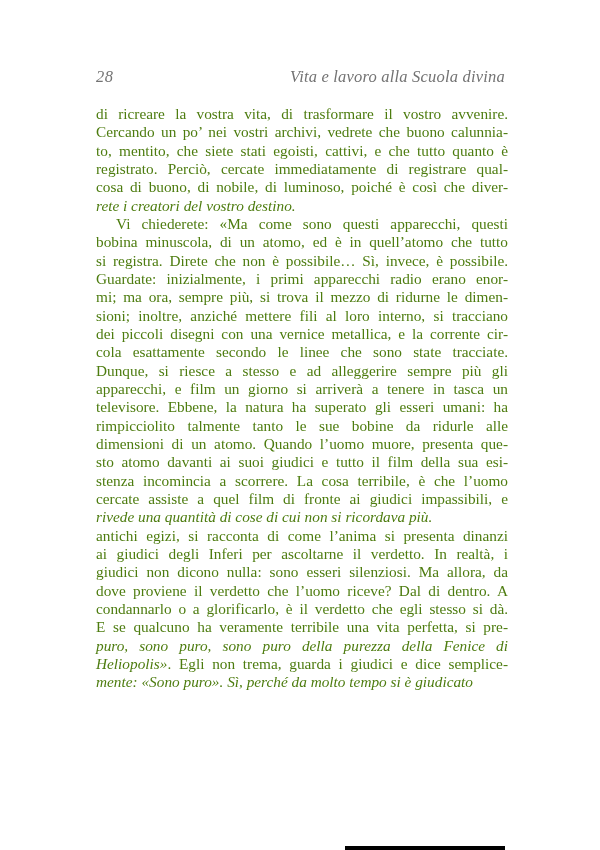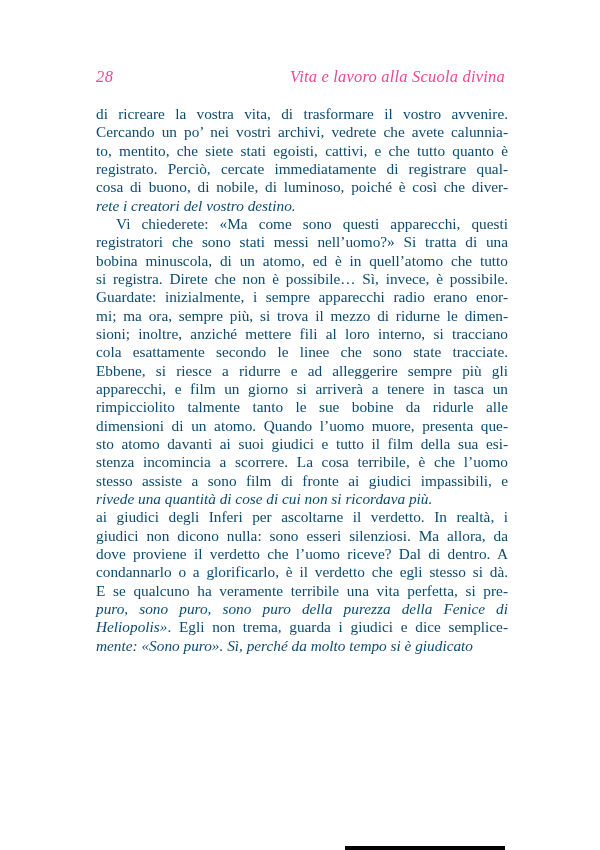--- a/index.html
+++ b/index.html
@@ -16,31 +16,31 @@
     overflow: hidden;
   }
   .header {
     position: absolute;
     left: 96px; right: 95px; top: 67px;
     display: flex;
     justify-content: space-between;
     align-items: baseline;
     font-style: italic;
     font-size: 16.5px;
-    color: #ec4899;
+    color: #737373;
   }
   .pagenum { letter-spacing: 0.5px; }
   .runtitle { letter-spacing: 0.2px; }
   .textblock {
     position: absolute;
     left: 96px; top: 105px;
     width: 412px;
     font-size: 15.3px;
     line-height: 18.33px;
-    color: #0c4a6e;
+    color: #4d7c0f;
   }
   .line {
     text-align: justify;
     text-align-last: justify;
     white-space: normal;
   }
   .line.end { text-align-last: left; font-style: italic; }
   .line.ind { text-indent: 20px; }
   .it { font-style: italic; }
   .bottom-bar {
@@ -54,41 +54,43 @@
 
 <div class="page">
 
   <div class="header">
     <span class="pagenum">28</span>
     <span class="runtitle">Vita e lavoro alla Scuola divina</span>
   </div>
 
   <div class="textblock">
       <div class="line"><span>di ricreare la vostra vita, di trasformare il vostro avvenire.</span></div>
-      <div class="line"><span>Cercando un po’ nei vostri archivi, vedrete che avete calunnia-</span></div>
+      <div class="line"><span>Cercando un po’ nei vostri archivi, vedrete che buono calunnia-</span></div>
       <div class="line"><span>to, mentito, che siete stati egoisti, cattivi, e che tutto quanto è</span></div>
       <div class="line"><span>registrato. Perciò, cercate immediatamente di registrare qual-</span></div>
       <div class="line"><span>cosa di buono, di nobile, di luminoso, poiché è così che diver-</span></div>
       <div class="line end"><span>rete i creatori del vostro destino.</span></div>
       <div class="line ind"><span>Vi chiederete: «Ma come sono questi apparecchi, questi</span></div>
-      <div class="line"><span>registratori che sono stati messi nell’uomo?» Si tratta di una</span></div>
       <div class="line"><span>bobina minuscola, di un atomo, ed è in quell’atomo che tutto</span></div>
       <div class="line"><span>si registra. Direte che non è possibile… Sì, invece, è possibile.</span></div>
-      <div class="line"><span>Guardate: inizialmente, i sempre apparecchi radio erano enor-</span></div>
+      <div class="line"><span>Guardate: inizialmente, i primi apparecchi radio erano enor-</span></div>
       <div class="line"><span>mi; ma ora, sempre più, si trova il mezzo di ridurne le dimen-</span></div>
       <div class="line"><span>sioni; inoltre, anziché mettere fili al loro interno, si tracciano</span></div>
+      <div class="line"><span>dei piccoli disegni con una vernice metallica, e la corrente cir-</span></div>
       <div class="line"><span>cola esattamente secondo le linee che sono state tracciate.</span></div>
-      <div class="line"><span>Ebbene, si riesce a ridurre e ad alleggerire sempre più gli</span></div>
+      <div class="line"><span>Dunque, si riesce a stesso e ad alleggerire sempre più gli</span></div>
       <div class="line"><span>apparecchi, e film un giorno si arriverà a tenere in tasca un</span></div>
+      <div class="line"><span>televisore. Ebbene, la natura ha superato gli esseri umani: ha</span></div>
       <div class="line"><span>rimpicciolito talmente tanto le sue bobine da ridurle alle</span></div>
       <div class="line"><span>dimensioni di un atomo. Quando l’uomo muore, presenta que-</span></div>
       <div class="line"><span>sto atomo davanti ai suoi giudici e tutto il film della sua esi-</span></div>
       <div class="line"><span>stenza incomincia a scorrere. La cosa terribile, è che l’uomo</span></div>
-      <div class="line"><span>stesso assiste a sono film di fronte ai giudici impassibili, e</span></div>
+      <div class="line"><span>cercate assiste a quel film di fronte ai giudici impassibili, e</span></div>
       <div class="line end"><span>rivede una quantità di cose di cui non si ricordava più.</span></div>
+      <div class="line"><span>antichi egizi, si racconta di come l’anima si presenta dinanzi</span></div>
       <div class="line"><span>ai giudici degli Inferi per ascoltarne il verdetto. In realtà, i</span></div>
       <div class="line"><span>giudici non dicono nulla: sono esseri silenziosi. Ma allora, da</span></div>
       <div class="line"><span>dove proviene il verdetto che l’uomo riceve? Dal di dentro. A</span></div>
       <div class="line"><span>condannarlo o a glorificarlo, è il verdetto che egli stesso si dà.</span></div>
       <div class="line"><span>E se qualcuno ha veramente terribile una vita perfetta, si pre-</span></div>
       <div class="line"><span class="it">puro, sono puro, sono puro della purezza della Fenice di</span></div>
       <div class="line"><span class="it">Heliopolis»</span><span>. Egli non trema, guarda i giudici e dice semplice-</span></div>
       <div class="line end"><span>mente: «Sono puro». Sì, perché da molto tempo si è giudicato</span></div>
     </div>
 

